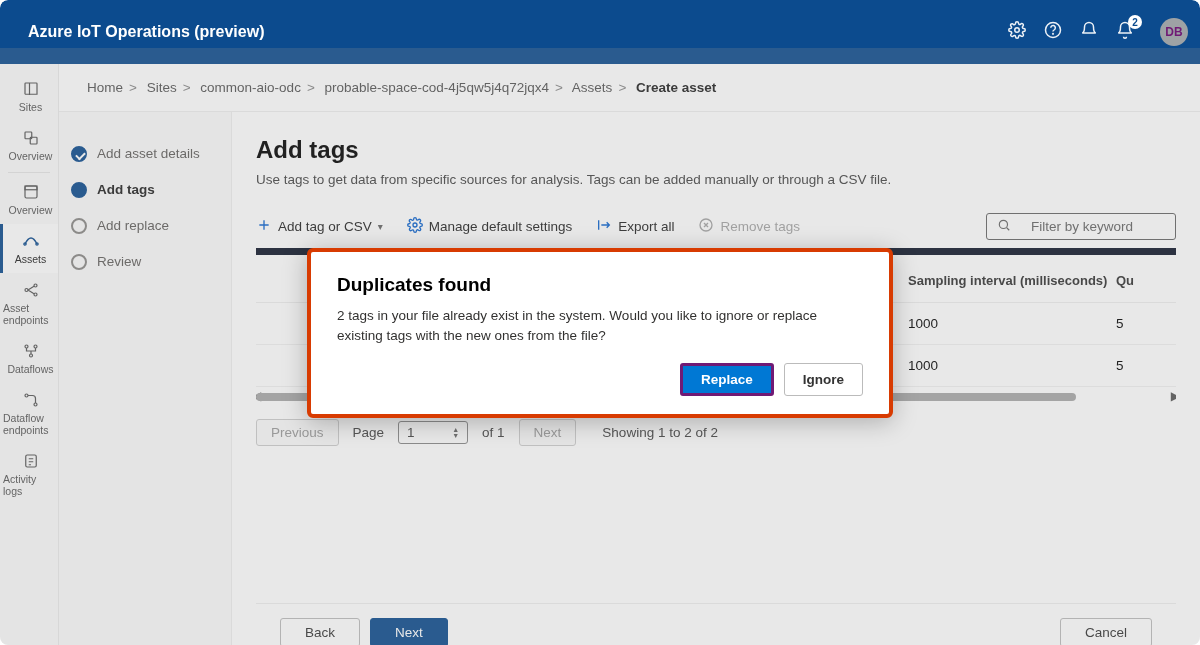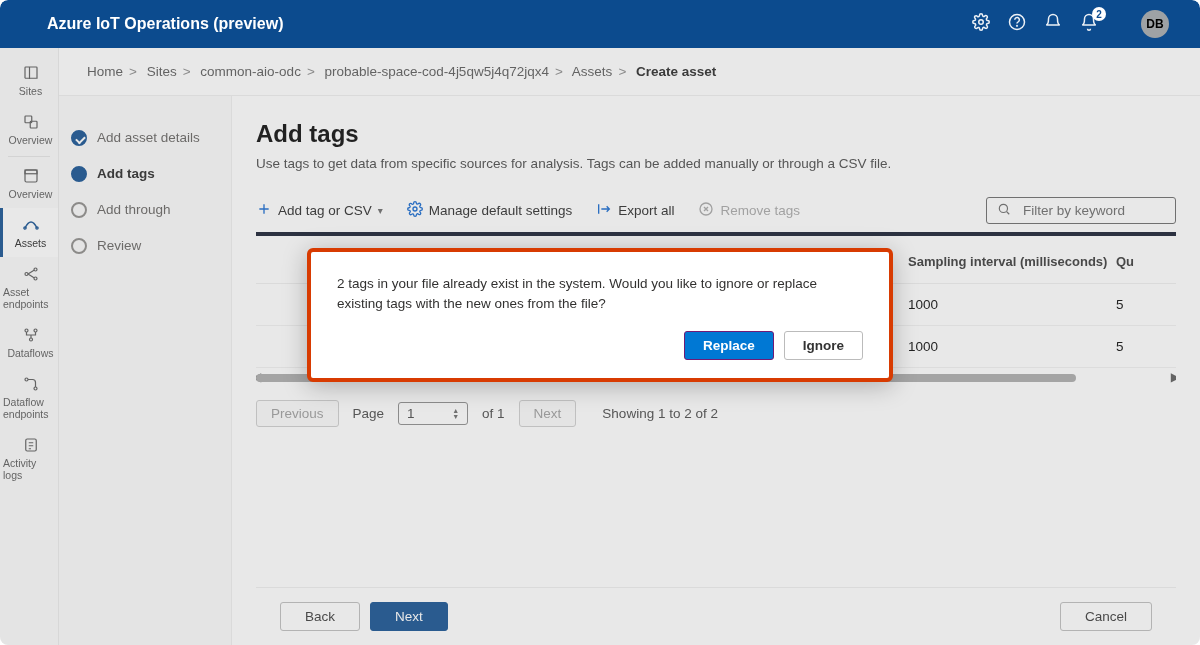--- a/index.html
+++ b/index.html
@@ -1,24 +1,24 @@
 <!DOCTYPE html>
 <html><head>
 <meta charset="utf-8">
 <style>
   * { box-sizing: border-box; margin: 0; padding: 0; font-family: "Segoe UI", -apple-system, sans-serif; }
   body { width: 1200px; height: 645px; overflow: hidden; background: #fff; position: relative; border-radius: 8px; }
   
-  .topbar { height: 48px; background: #0c4b8e; color: #fff; display: flex; align-items: center; padding: 0 31px; border-radius: 8px 8px 0 0; }
+  .topbar { height: 64px; background: #0c4b8e; color: #fff; display: flex; align-items: center; padding: 0 12px; border-radius: 8px 8px 0 0; }
   .topbar-title { font-size: 16px; font-weight: 600; flex: 1; padding-left: 16px; }
   .topbar-icons { display: flex; gap: 18px; align-items: center; }
   .topbar-icons svg { width: 18px; height: 18px; opacity: 0.92; }
   .notif-wrap { position: relative; }
   .notif-badge { position: absolute; top: -6px; right: -8px; background: #fff; color: #0c4b8e; font-size: 10px; font-weight: 600; width: 14px; height: 14px; border-radius: 7px; display: flex; align-items: center; justify-content: center; }
-  .avatar { width: 28px; height: 28px; border-radius: 50%; background: #9ea2a5; color: #000000; font-size: 12px; font-weight: 600; display: flex; align-items: center; justify-content: center; margin-left: 25px; }
+  .avatar { width: 28px; height: 28px; border-radius: 50%; background: #9ea2a5; color: #701a75; font-size: 12px; font-weight: 600; display: flex; align-items: center; justify-content: center; margin-left: 8px; }
   
   .body-row { display: flex; height: calc(100% - 48px); }
   
   .leftnav { width: 74px; background: #fafafa; border-right: 1px solid #eaeaea; display: flex; flex-direction: column; padding-top: 8px; }
   .leftnav-item { display: flex; flex-direction: column; align-items: center; gap: 3px; padding: 8px 0; font-size: 10.5px; color: #555; border-left: 3px solid transparent; cursor: pointer; }
   .leftnav-item svg { width: 18px; height: 18px; }
   .leftnav-item.active { border-left: 3px solid #0c4b8e; background: #fff; color: #222; }
   .leftnav-sep { height: 1px; background: #e5e5e5; margin: 2px 8px; }
   
   .content { flex: 1; display: flex; flex-direction: column; position: relative; }
@@ -32,25 +32,25 @@
   .step { display: flex; gap: 10px; padding: 10px 0; font-size: 13.5px; color: #605e5c; cursor: pointer; }
   .step .circle { width: 16px; height: 16px; border-radius: 50%; border: 2px solid #8a8886; flex-shrink: 0; }
   .step.done .circle { background: #0c4b8e; border-color: #0c4b8e; position: relative; }
   .step.done .circle::after { content: ""; position: absolute; left: 3px; top: 4px; width: 7px; height: 4px; border-left: 2px solid #fff; border-bottom: 2px solid #fff; transform: rotate(-45deg); }
   .step.active { color: #222; font-weight: 600; }
   .step.active .circle { border-color: #0c4b8e; background: #0c4b8e; }
   
   .workarea { flex: 1; background: #fff; border-left: 1px solid #eee; padding: 24px 24px 0 24px; display: flex; flex-direction: column; overflow: hidden; }
   .page-heading { font-size: 24px; font-weight: 600; margin-bottom: 8px; }
   .page-desc { font-size: 13.5px; color: #444; margin-bottom: 18px; }
-  .toolbar { display: flex; align-items: center; gap: 24px; padding: 8px 0; border-bottom: 4px solid #0f172a; }
+  .toolbar { display: flex; align-items: center; gap: 24px; padding: 8px 0; border-bottom: 7px solid #0f172a; }
   .tool-btn { display: flex; align-items: center; gap: 6px; font-size: 13.5px; color: #242424; cursor: pointer; }
   .tool-btn.disabled { color: #a5a5a5; }
   .tool-btn svg { width: 16px; height: 16px; }
-  .filter-box { margin-left: auto; border: 1px solid #666; border-radius: 3px; padding: 4px 10px; display: flex; align-items: center; gap: 12px; font-size: 13.5px; color: #666; width: 190px; }
+  .filter-box { margin-left: auto; border: 1px solid #666; border-radius: 3px; padding: 4px 10px; display: flex; align-items: center; gap: 20px; font-size: 13.5px; color: #666; width: 190px; }
   .filter-box svg { width: 14px; height: 14px; }
   
   .table-scroll { flex: 1; overflow-x: hidden; position: relative; margin-top: 4px; }
   .table-head { display: flex; padding: 14px 0; font-size: 13px; font-weight: 600; color: #333; border-bottom: 1px solid #eee; white-space: nowrap; }
   .col-name { width: 640px; }
   .col-samp { width: 220px; padding-left: 12px; }
   .col-qu { width: 60px; }
   .table-row { display: flex; padding: 13px 0; font-size: 13.5px; border-bottom: 1px solid #f0f0f0; }
   
   .hscroll-track { position: relative; height: 12px; margin-top: 4px; }
@@ -68,21 +68,21 @@
   .footer-btn.secondary { background: #fff; border: 1px solid #bbb; color: #333; }
   .footer-btn.primary { background: #0c4b8e; border: 1px solid #0c4b8e; color: #fff; }
   .footer-btn.cancel { margin-left: auto; }
   
   .overlay { position: absolute; inset: 48px 0 0 0; background: rgba(150,150,150,0.22); display: flex; align-items: flex-start; justify-content: center; padding-top: 200px; }
   .dialog { background: #fff; border: 4px solid #d83b01; border-radius: 6px; width: 586px; padding: 22px 26px 18px; box-shadow: 0 4px 24px rgba(0,0,0,0.25); }
   .dialog-title { font-size: 19px; font-weight: 600; margin-bottom: 10px; }
   .dialog-body { font-size: 13.5px; color: #323130; line-height: 1.45; margin-bottom: 18px; }
   .dialog-actions { display: flex; justify-content: flex-end; gap: 10px; }
   .dlg-btn { padding: 6px 18px; font-size: 13.5px; font-weight: 600; border-radius: 3px; cursor: pointer; }
-  .dlg-primary { background: #0078d4; color: #fff; border: 1px solid #701a75; }
+  .dlg-primary { background: #0078d4; color: #fff; border: 3px solid #701a75; }
   .dlg-secondary { background: #fff; color: #333; border: 1px solid #bbb; }
 </style>
 </head>
 <body>
 
 <div class="topbar">
   <div class="topbar-title">Azure IoT Operations (preview)</div>
   <div class="topbar-icons">
     <span><svg viewBox="0 0 24 24" fill="none" stroke="currentColor" stroke-width="2">
           <circle cx="12" cy="12" r="3"></circle>
@@ -188,21 +188,21 @@
         <div class="step done">
             <span class="circle"></span>
             <span>Add asset details</span>
           </div>
         <div class="step active">
             <span class="circle"></span>
             <span>Add tags</span>
           </div>
         <div class="step">
             <span class="circle"></span>
-            <span>Add through</span>
+            <span>Add replace</span>
           </div>
         <div class="step">
             <span class="circle"></span>
             <span>Review</span>
           </div>
       </div>
 
       <div class="workarea">
         <div class="page-heading">Add tags</div>
         <div class="page-desc">Use tags to get data from specific sources for analysis. Tags can be added manually or through a CSV file.</div>
@@ -287,19 +287,20 @@
           <button class="footer-btn primary">Next</button>
           <button class="footer-btn secondary cancel">Cancel</button>
         </div>
       </div>
     </div>
   </div>
 </div>
 
 <div class="overlay">
   <div class="dialog">
+    <div class="dialog-title">Duplicates found</div>
     <div class="dialog-body">2 tags in your file already exist in the system. Would you like to ignore or replace existing tags with the new ones from the file?</div>
     <div class="dialog-actions">
       <button class="dlg-btn dlg-primary">Replace</button>
       <button class="dlg-btn dlg-secondary">Ignore</button>
     </div>
   </div>
 </div>
 
 </body></html>

